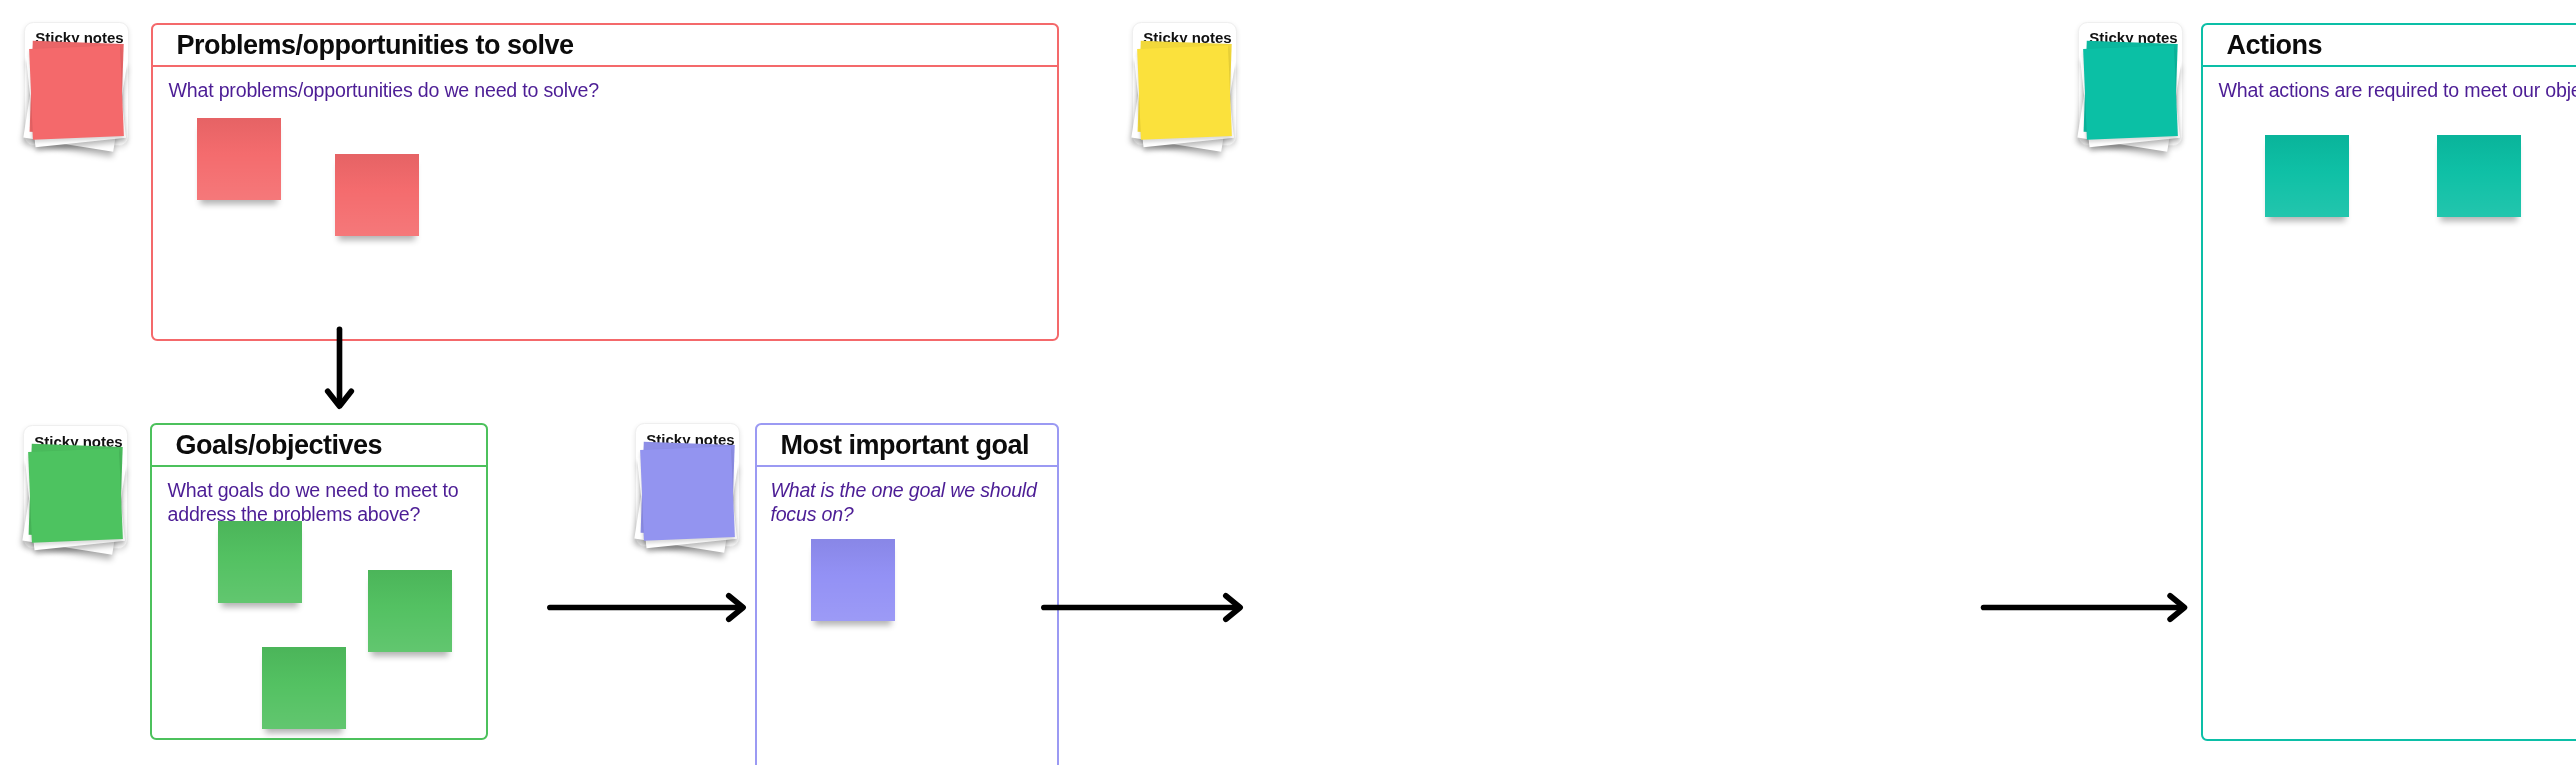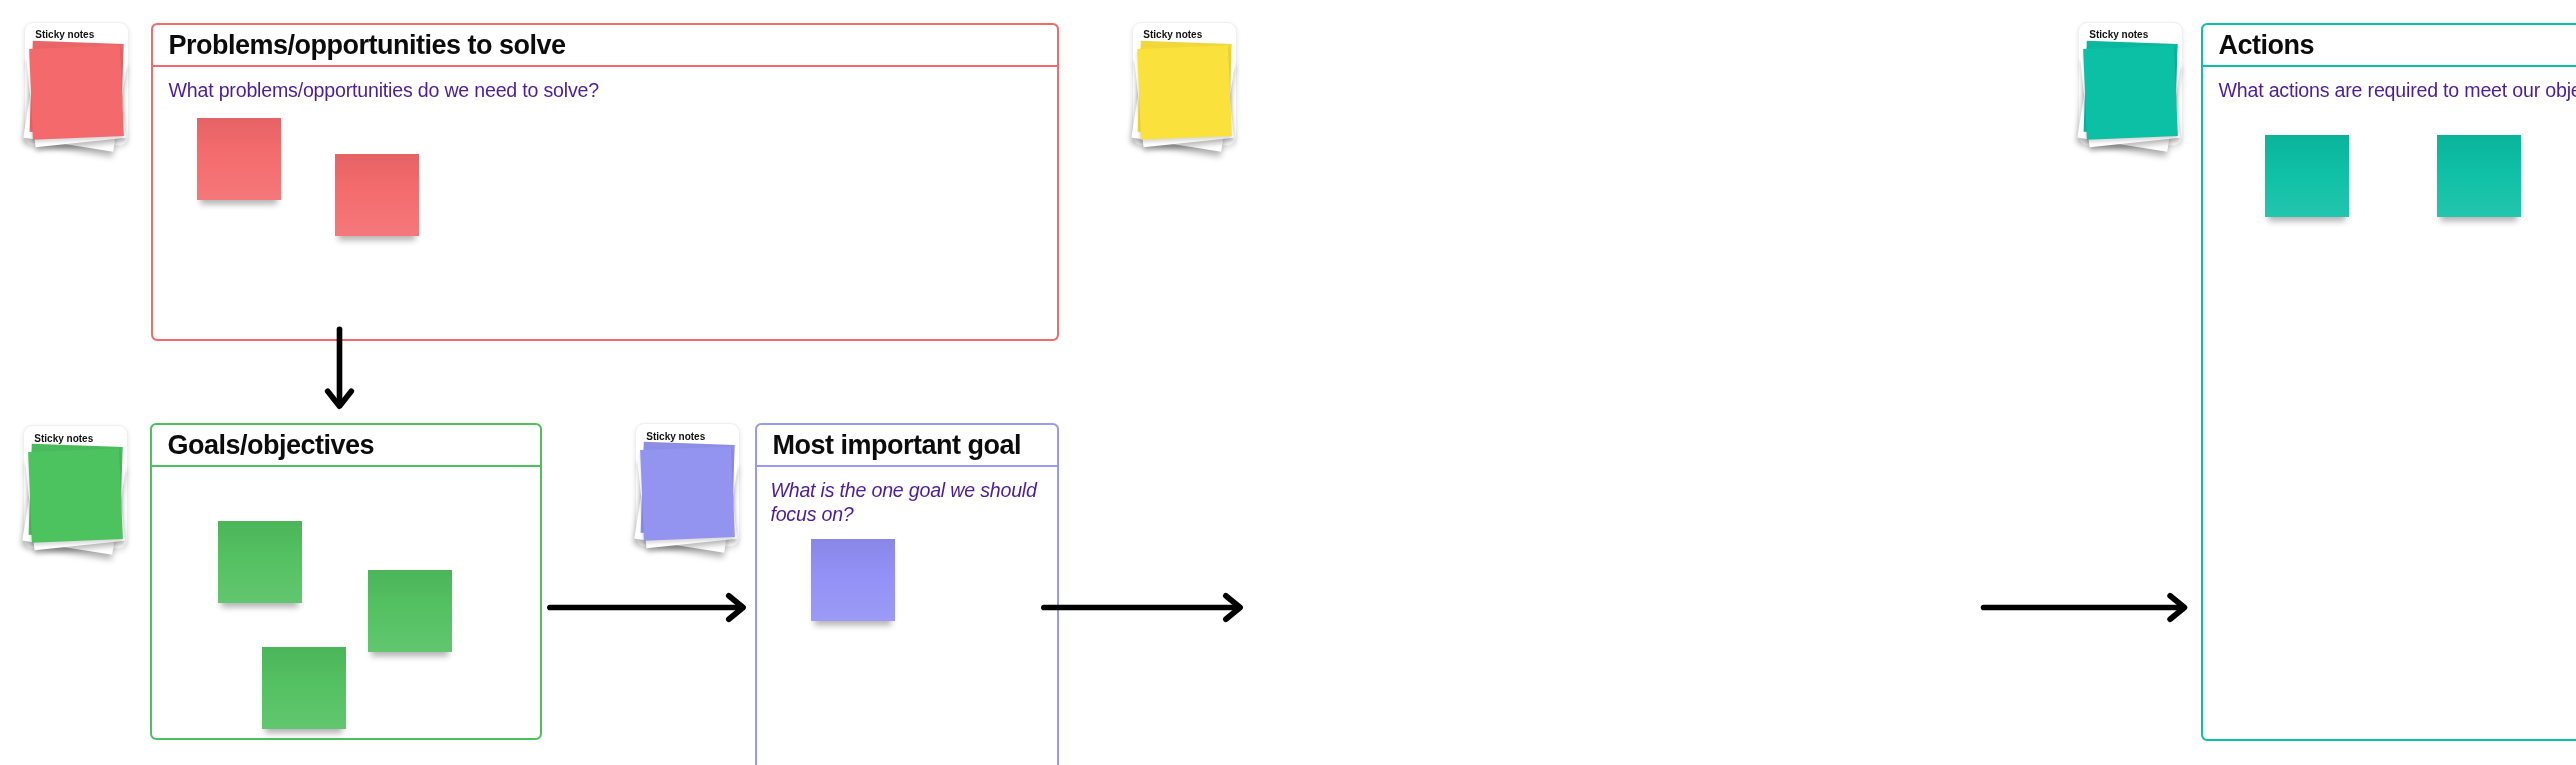--- a/index.html
+++ b/index.html
@@ -11,21 +11,21 @@
   
   .box{
     position:absolute;box-sizing:border-box;background:#fff;
     border:2.6px solid var(--accent);border-radius:6.2px;
   }
   .box-header{
     box-sizing:border-box;height:42px;display:flex;align-items:center;
     padding:0 15.5px;border-bottom:2.6px solid var(--accent);
   }
   .box-title{
-    margin:0;font-size:27px;font-weight:700;letter-spacing:-0.5px;color:#0c0c0c;
+    margin:8px;font-size:27px;font-weight:700;letter-spacing:-0.5px;color:#0c0c0c;
     white-space:nowrap;
   }
   .box-desc{
     margin:12.4px 15.5px 0;font-size:19.6px;line-height:1.22;letter-spacing:-0.2px;
     color:#4c1d95;
   }
   .box.s2 .box-desc{margin:12.4px 13.4px 0;font-style:italic;}
   .box.s3 .box-desc{max-width:613px;}
   
   .note{
@@ -35,21 +35,21 @@
   .note::after{
     content:"";position:absolute;inset:0;
     background:linear-gradient(180deg,rgba(0,0,0,0.06),rgba(255,255,255,0.02) 45%,rgba(255,255,255,0.10));
   }
   
   .stack-card{
     position:absolute;box-sizing:border-box;width:105px;height:124px;background:#fff;
     border:1px solid #efefef;border-radius:9.3px;box-shadow:0 2.1px 5.2px rgba(0,0,0,0.10);
   }
   .stack-label{
-    position:absolute;top:6.7px;left:10.3px;font-size:10px;font-weight:700;color:#111;
+    position:absolute;top:6.7px;left:10.3px;font-size:15px;font-weight:700;color:#111;
   }
   .stack{position:absolute;left:6.2px;top:24px;width:91px;height:91px;}
   .sheet{position:absolute;inset:0;}
   .sheet.w1{background:#fff;transform:rotate(9deg) translate(0px,7.2px);box-shadow:0 5.2px 6.2px rgba(0,0,0,0.30);}
   .sheet.w2{background:#fff;transform:rotate(-6deg) translate(-1px,4.6px);box-shadow:0 4.1px 5.2px rgba(0,0,0,0.25);}
   .sheet.back{background:var(--c);transform:rotate(2deg) translateY(-4.6px);filter:brightness(0.96);}
   .sheet.top{background:var(--c);transform:rotate(-2.4deg);box-shadow:0 2.6px 3.6px rgba(0,0,0,0.15);}
   
   .arrow{position:absolute;color:var(--arrow,#000);}
   .arrow svg{display:block;}
@@ -111,24 +111,25 @@
 
   <section class="box s0" style="left: 151px; top: 23px; width: 908px; height: 318px; --accent: #F4696B; --sticky: #F4696B;">
     <div class="box-header">
       <h2 class="box-title">Problems/opportunities to solve</h2>
     </div>
     <p class="box-desc">What problems/opportunities do we need to solve?</p>
     <div class="note" style="left:44px;top:93px;"></div>
     <div class="note" style="left:182px;top:129px;"></div>
   </section>
 
-  <section class="box s1" style="left: 150px; top: 423px; width: 392px; height: 317px; --accent: #4CC15C; --sticky: #50C05F;">
+  <section class="box s1" style="left: 150px; top: 423px; width: 338px; height: 317px; --accent: #4CC15C; --sticky: #50C05F;">
     <div class="box-header">
       <h2 class="box-title">Goals/objectives</h2>
     </div>
+    <p class="box-desc">What goals do we need to meet to address the problems above?</p>
     <div class="note" style="left:66px;top:96px;"></div>
     <div class="note" style="left:216px;top:145px;"></div>
     <div class="note" style="left:110px;top:222px;"></div>
   </section>
 
   <section class="box s2" style="left: 755px; top: 423px; width: 304px; height: 393px; --accent: #9B9AF3; --sticky: #918FF5;">
     <div class="box-header">
       <h2 class="box-title">Most important goal</h2>
     </div>
     <p class="box-desc">What is the one goal we should focus on?</p>

